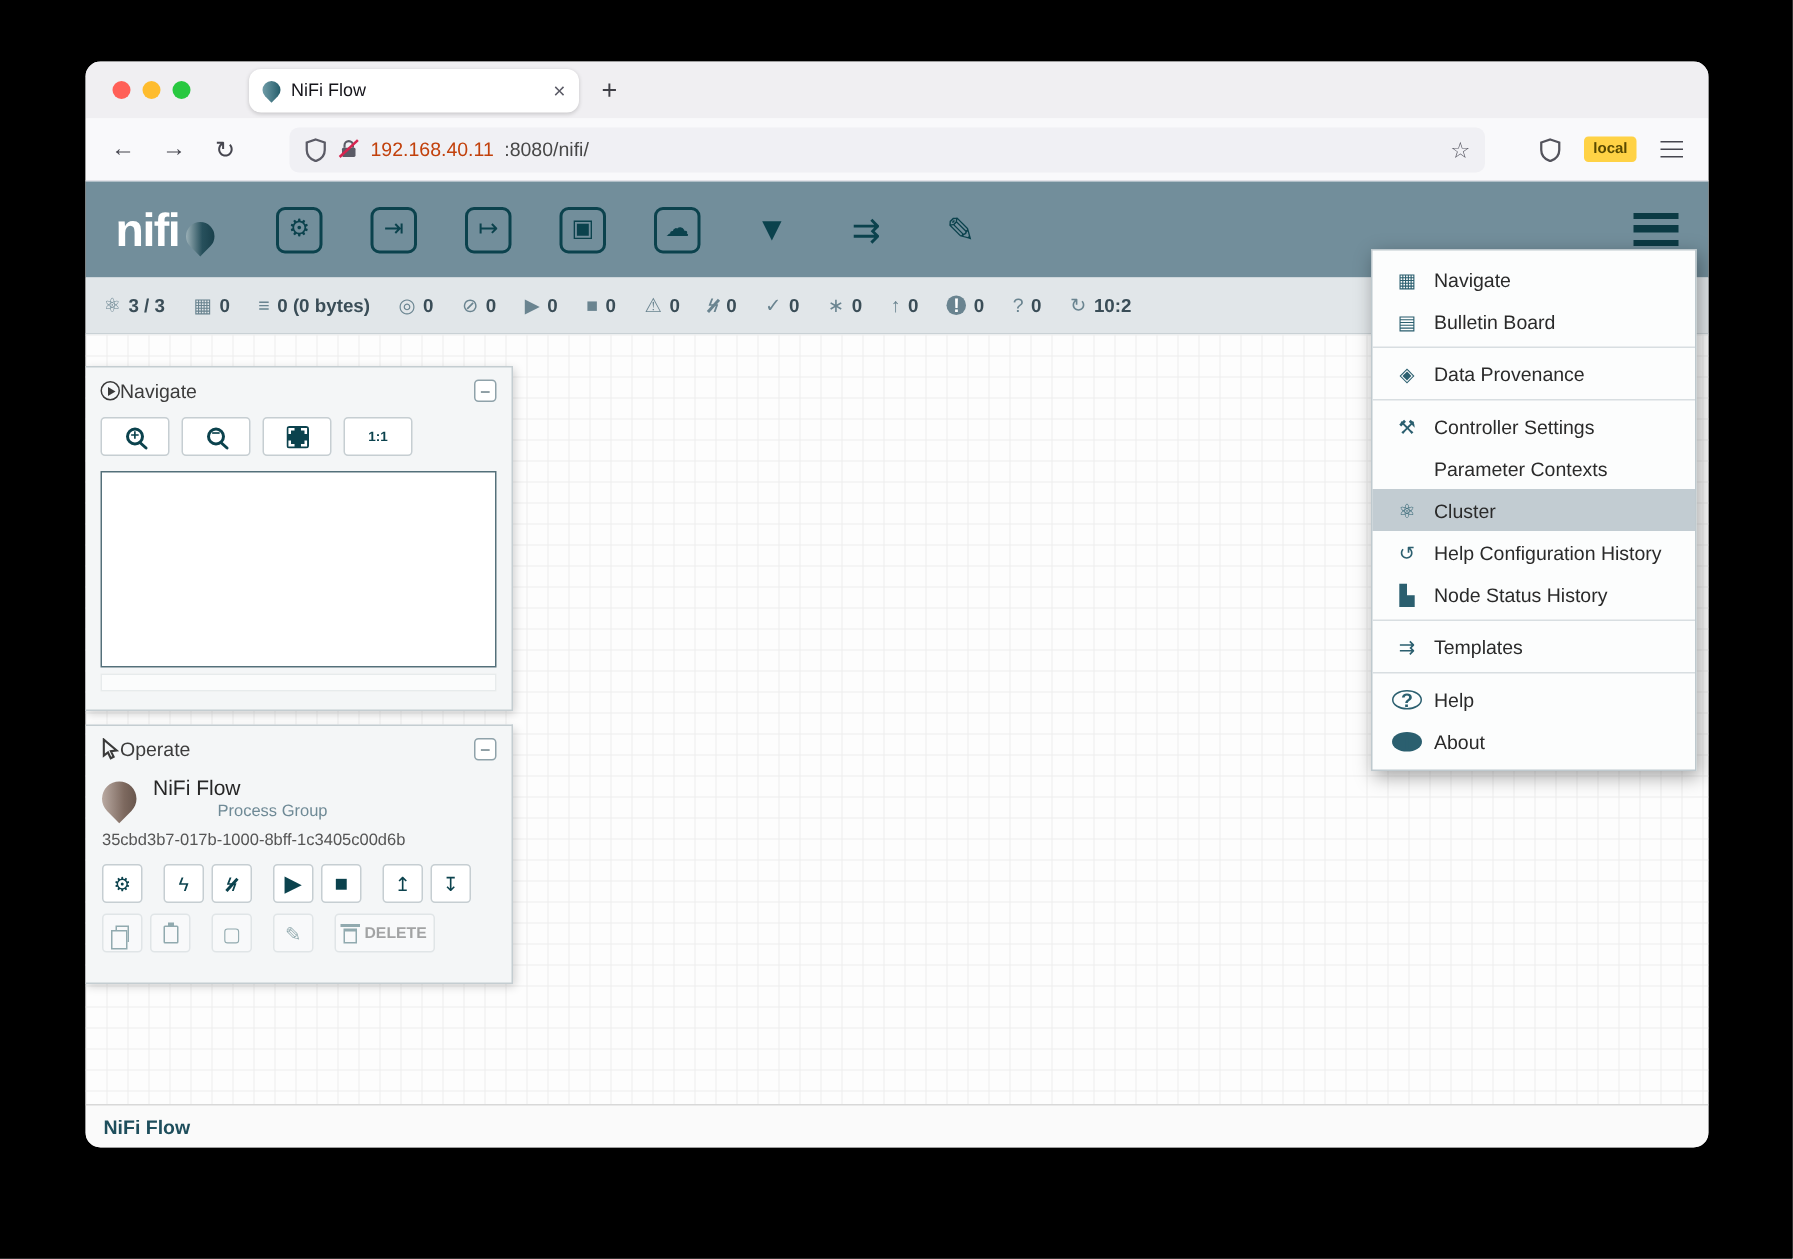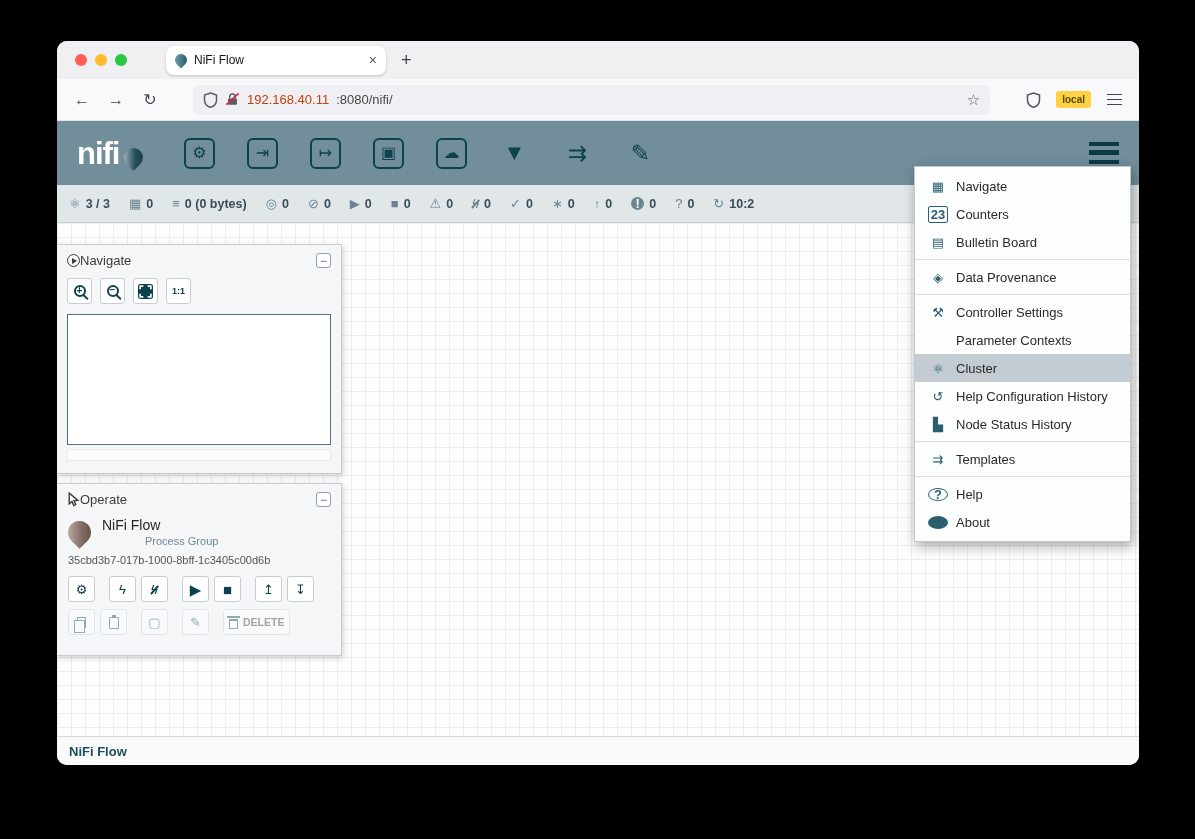--- a/index.html
+++ b/index.html
@@ -72,21 +72,21 @@
   .panel.navigate{top:21px;height:230px;}
   .panel.operate{top:260px;height:173px;}
   .panel-header{height:31px;display:flex;align-items:center;gap:0;padding:0 10px;}
   .panel-title{font-size:13px;color:#3c3c3c;}
   .collapse{margin-left:auto;width:15px;height:15px;border:1.5px solid #8fa2aa;border-radius:3px;
     color:#59707a;font-size:12px;display:flex;align-items:center;justify-content:center;
     line-height:1;background:#fff;}
   .nav-tools{display:flex;gap:8px;padding:2px 10px 8px;}
   .tool-btn,.op-btn{background:#fff;border:1px solid #c6ced2;border-radius:3px;display:flex;
     align-items:center;justify-content:center;color:#0b424d;font:inherit;padding:0;}
-  .tool-btn{width:25px;height:26px;}
+  .tool-btn{width:46px;height:26px;}
   .birdseye{margin:2px 10px 0;height:131px;background:#fff;border:1px solid #54707a;}
   .birdseye-strip{margin:4px 10px 0;height:12px;background:#fbfcfc;border:1px solid #e7ebec;}
 
   .op-body{padding:0 11px;}
   .op-head{display:flex;gap:11px;align-items:center;margin-top:2px;}
   .op-drop{width:23px;height:23px;border-radius:50% 50% 50% 0;transform:rotate(-45deg);
     background:linear-gradient(135deg,#cdbfb8 0%,#7d695f 60%,#5c4b43 100%);flex:0 0 auto;}
   .op-name{font-size:14px;color:#262626;}
   .op-type{font-size:11px;color:#6f8a96;margin-top:2px;padding-left:43px;}
   .op-guid{font-size:11px;color:#555;margin:7px 0 10px;}
@@ -396,24 +396,20 @@
     <div class="breadcrumb">
       <span>NiFi Flow</span>
     </div>
 
     <div class="menu" id="app-menu">
         <div class="menu-item">
           <span class="micon">▦</span>
           <span class="mlabel">Navigate</span>
         </div>
         <div class="menu-item">
-          <span class="micon chip">23</span>
-          <span class="mlabel">Counters</span>
-        </div>
-        <div class="menu-item">
           <span class="micon">▤</span>
           <span class="mlabel">Bulletin Board</span>
         </div>
         <div class="menu-sep"></div>
         <div class="menu-item">
           <span class="micon">◈</span>
           <span class="mlabel">Data Provenance</span>
         </div>
         <div class="menu-sep"></div>
         <div class="menu-item">

